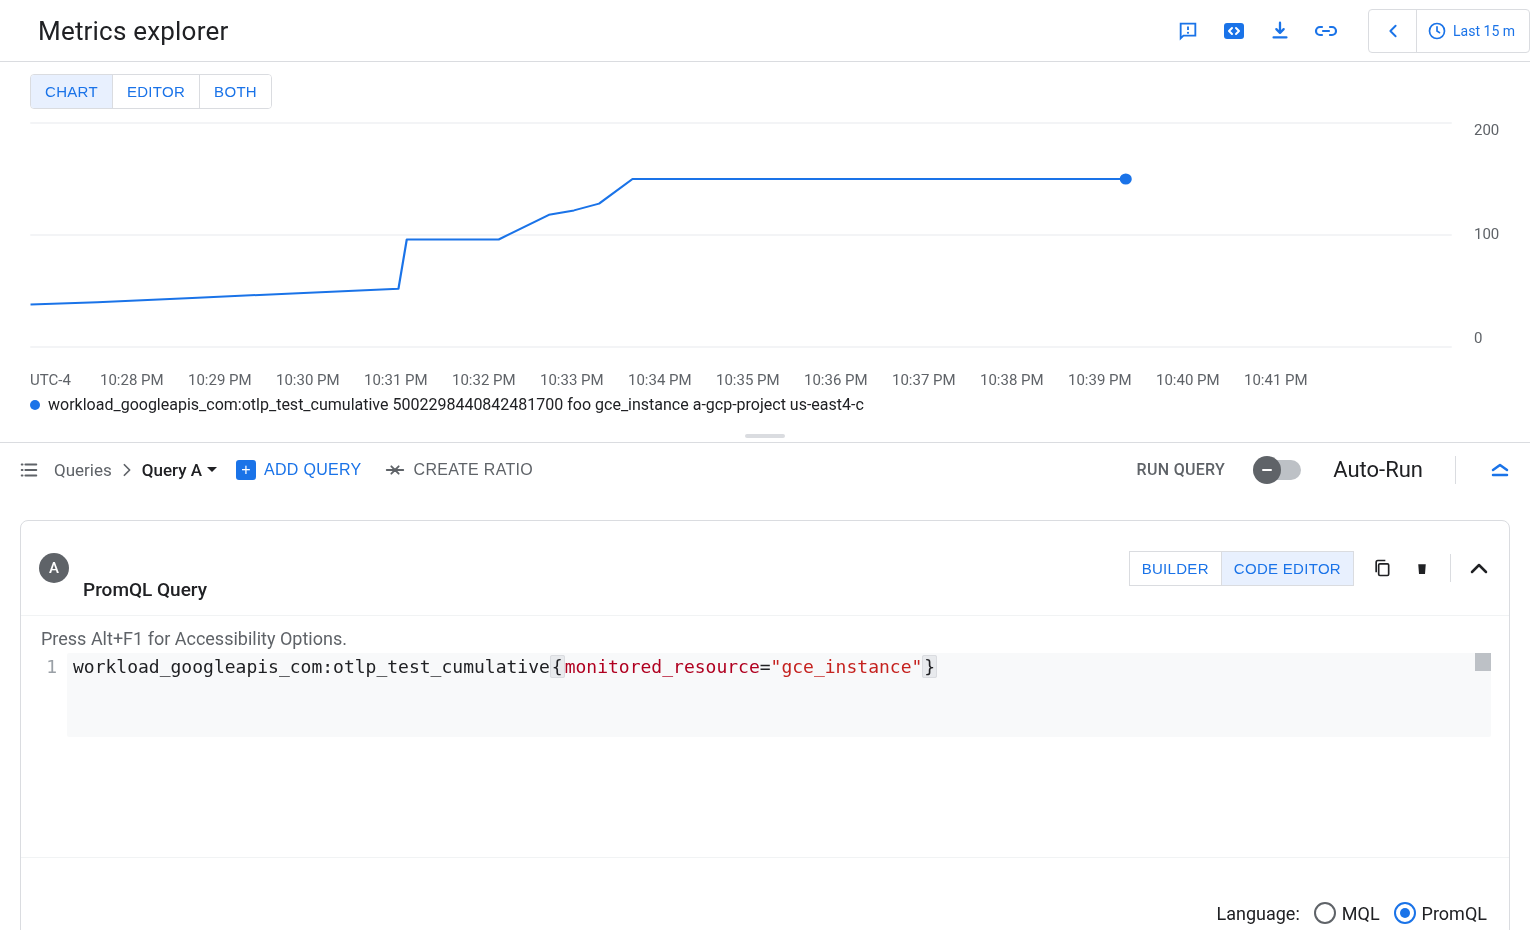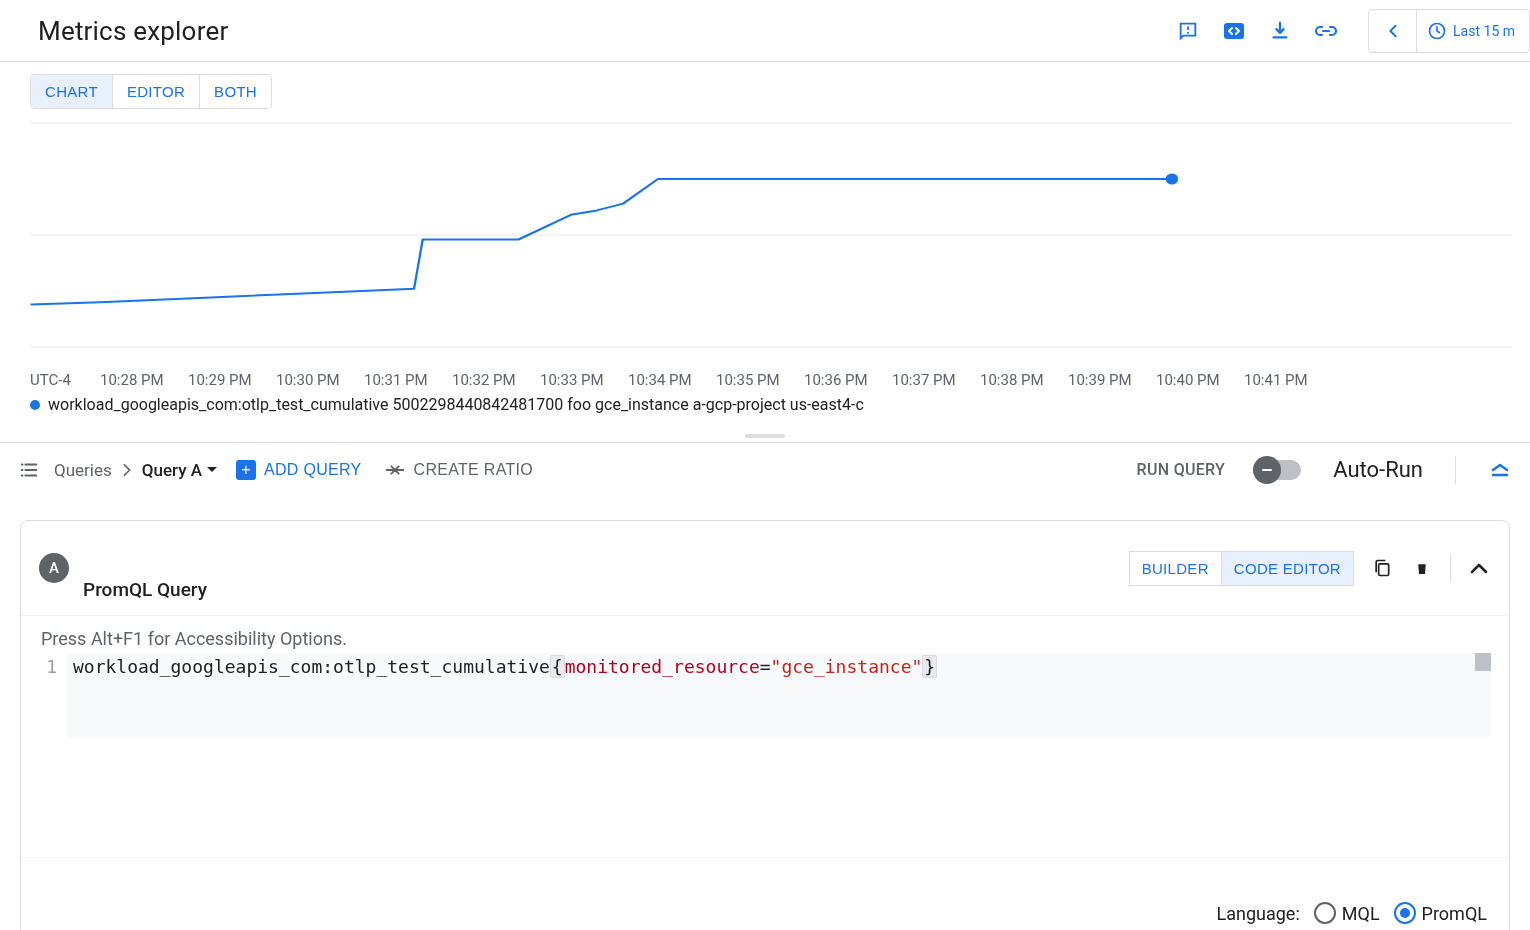--- a/index.html
+++ b/index.html
@@ -434,20 +434,25 @@
 
   <div class="chart-wrap">
     <div class="plot">
       <svg id="chart-svg" viewBox="0 0 1300 262" preserveAspectRatio="none" width="100%" height="100%">
           <line x1="2" x2="1298" y1="238" y2="238" stroke="#e8eaed" stroke-width="1"></line>
           <line x1="2" x2="1298" y1="126" y2="126" stroke="#e8eaed" stroke-width="1"></line>
           <line x1="2" x2="1298" y1="14" y2="14" stroke="#e8eaed" stroke-width="1"></line>
           <path d="M2.3 195.4 L63.3 193.2 L154.7 188.7 L246.2 184.2 L337.7 179.8 L345.3 130.5 L429.1 130.5 L474.9 105.8 L497.7 101.4 L520.6 94.6 L551.1 70.0 L612.0 70.0 L703.5 70.0 L795.0 70.0 L886.4 70.0 L977.9 70.0 L1000.8 70.0" fill="none" stroke="#1a73e8" stroke-width="2" stroke-linejoin="round"></path>
           <circle cx="1000.7522935779808" cy="70" r="5.5" fill="#1a73e8"></circle>
         </svg>
+    </div>
+    <div class="y-axis">
+      <span>200</span>
+      <span>100</span>
+      <span>0</span>
     </div>
   </div>
 
   <div class="x-axis" id="x-axis">
       <span style="width: 70px;">UTC-4</span>
       <span style="width: 88px;">10:28 PM</span>
       <span style="width: 88px;">10:29 PM</span>
       <span style="width: 88px;">10:30 PM</span>
       <span style="width: 88px;">10:31 PM</span>
       <span style="width: 88px;">10:32 PM</span>

